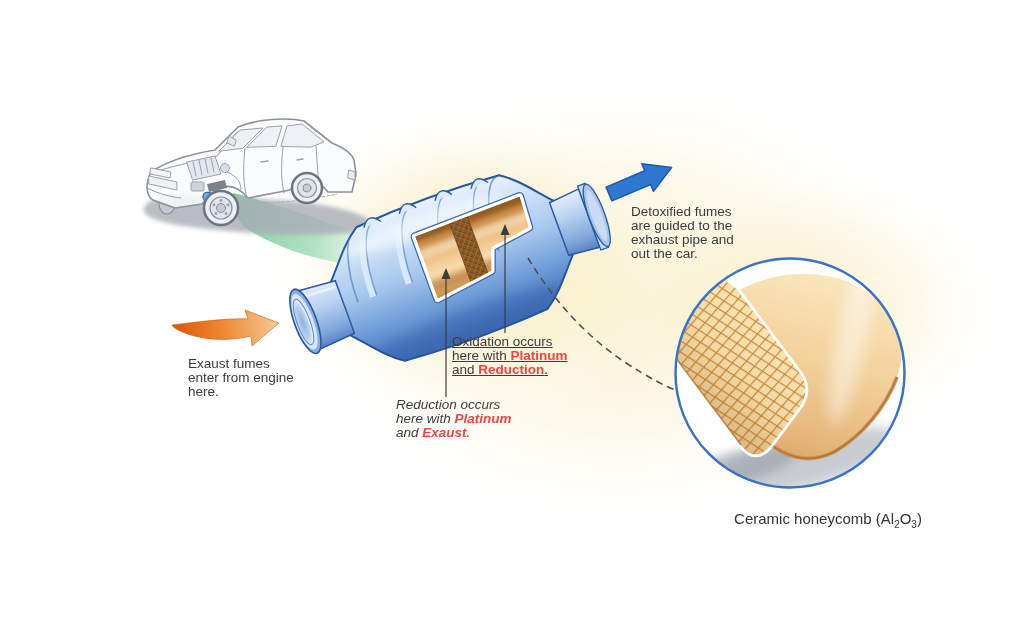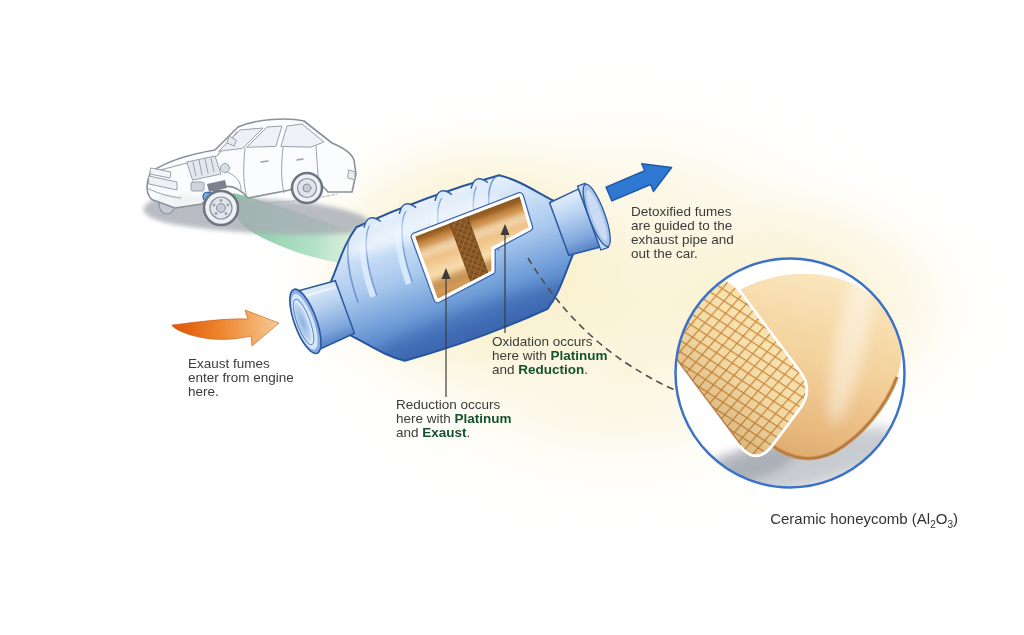--- a/index.html
+++ b/index.html
@@ -2,21 +2,21 @@
 <html><head>
 <meta charset="utf-8">
 <style>
   html,body{margin:0;padding:0;background:#fff;}
   .stage{position:relative;width:1024px;height:635px;overflow:hidden;background:#fff;
          font-family:"Liberation Sans",sans-serif;}
   .stage svg{position:absolute;left:0;top:0;}
   .lbl{position:absolute;color:#3B3B3B;font-size:13.5px;line-height:14px;font-weight:500;}
   .lbl span{display:block;}
   .lbl .inline{display:inline;}
-  .metal{color:#14532d;font-weight:bold;}
+  .metal{color:#ef4444;font-weight:bold;}
   .ceramic{position:absolute;color:#333;font-size:15px;text-align:center;}
   .ceramic sub{font-size:10px;}
 </style>
 </head>
 <body>
 
 <div class="stage">
 
 <svg width="1024" height="635" viewBox="0 0 1024 635">
   <defs>
@@ -251,37 +251,37 @@
   <span>here.</span>
 </div>
 
 <div class="lbl" style="left:631px;top:205px;">
   <span>Detoxified fumes</span>
   <span>are guided to the</span>
   <span>exhaust pipe and</span>
   <span>out the car.</span>
 </div>
 
-<div class="lbl" style="left:492px;top:335px;">
+<div class="lbl" style="left:452px;top:335px;text-decoration:underline;">
   <span>Oxidation occurs</span>
   <span>
     <span class="inline">here with </span><b class="metal">Platinum</b>
   </span>
   <span>
     <span class="inline">and </span><b class="metal">Reduction</b><span class="inline">.</span>
   </span>
 </div>
 
-<div class="lbl" style="left:396px;top:398px;">
+<div class="lbl" style="left:396px;top:398px;font-style:italic;">
   <span>Reduction occurs</span>
   <span>
     <span class="inline">here with </span><b class="metal">Platinum</b>
   </span>
   <span>
     <span class="inline">and </span><b class="metal">Exaust</b><span class="inline">.</span>
   </span>
 </div>
 
-<div class="ceramic" style="left:698px;top:510px;width:260px;text-align:right;">
+<div class="ceramic" style="left:698px;top:510px;width:260px;">
   <span class="inline">Ceramic honeycomb (Al</span><sub>2</sub><span class="inline">O</span><sub>3</sub><span class="inline">)</span>
 </div>
 
 </div>
 
 </body></html>

